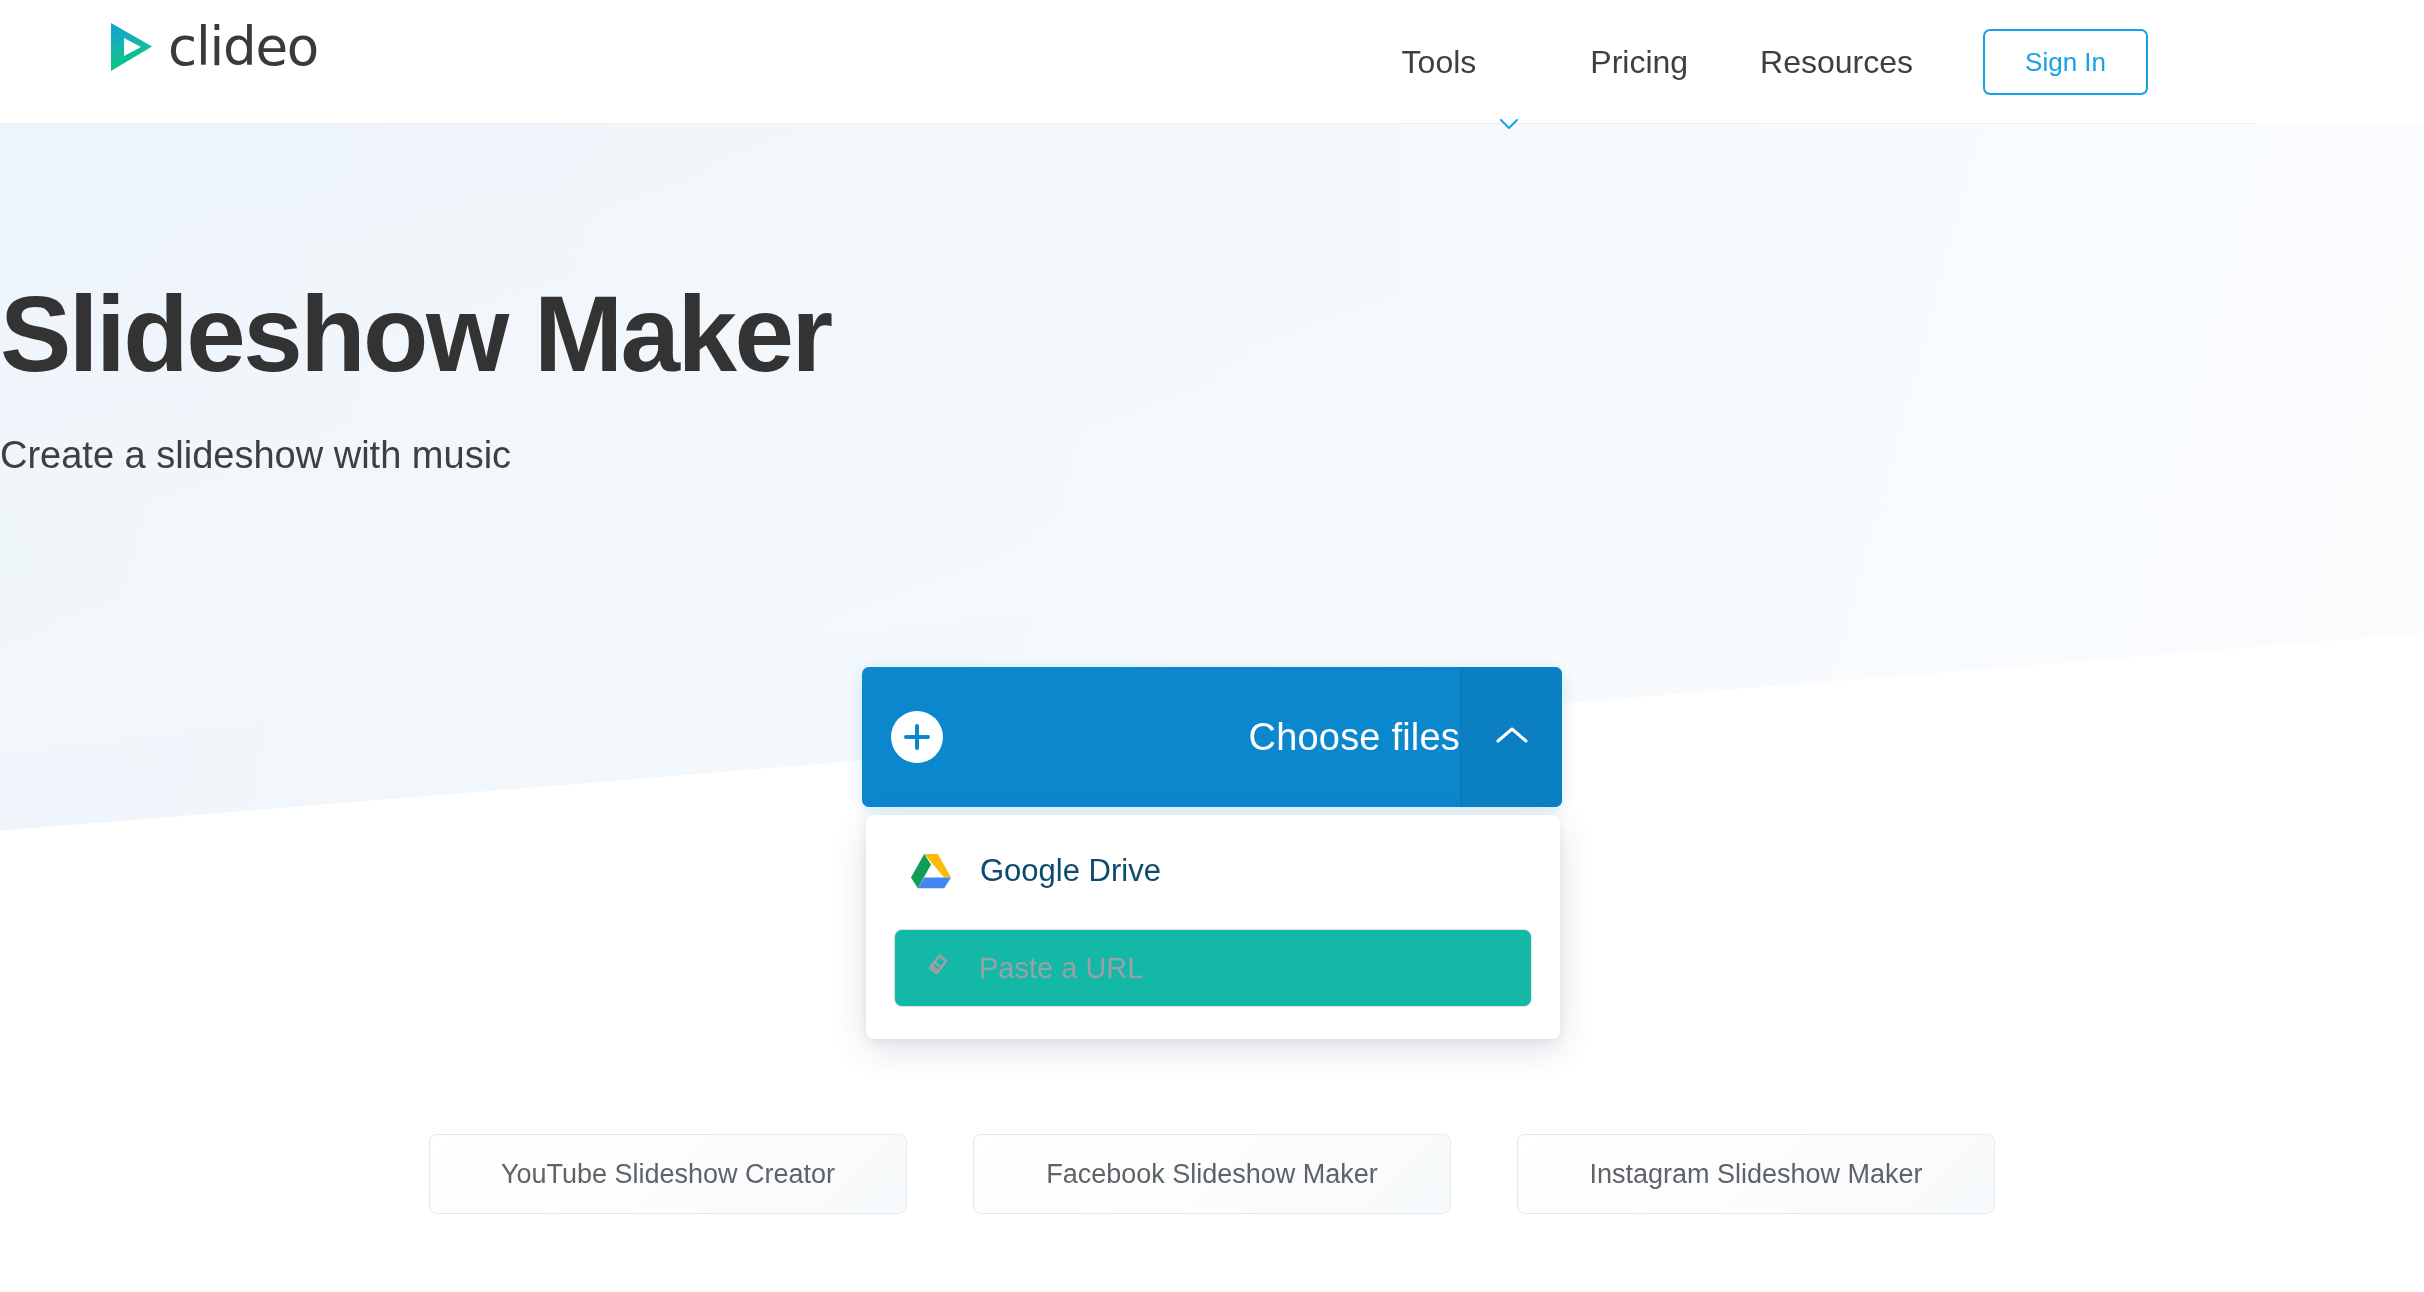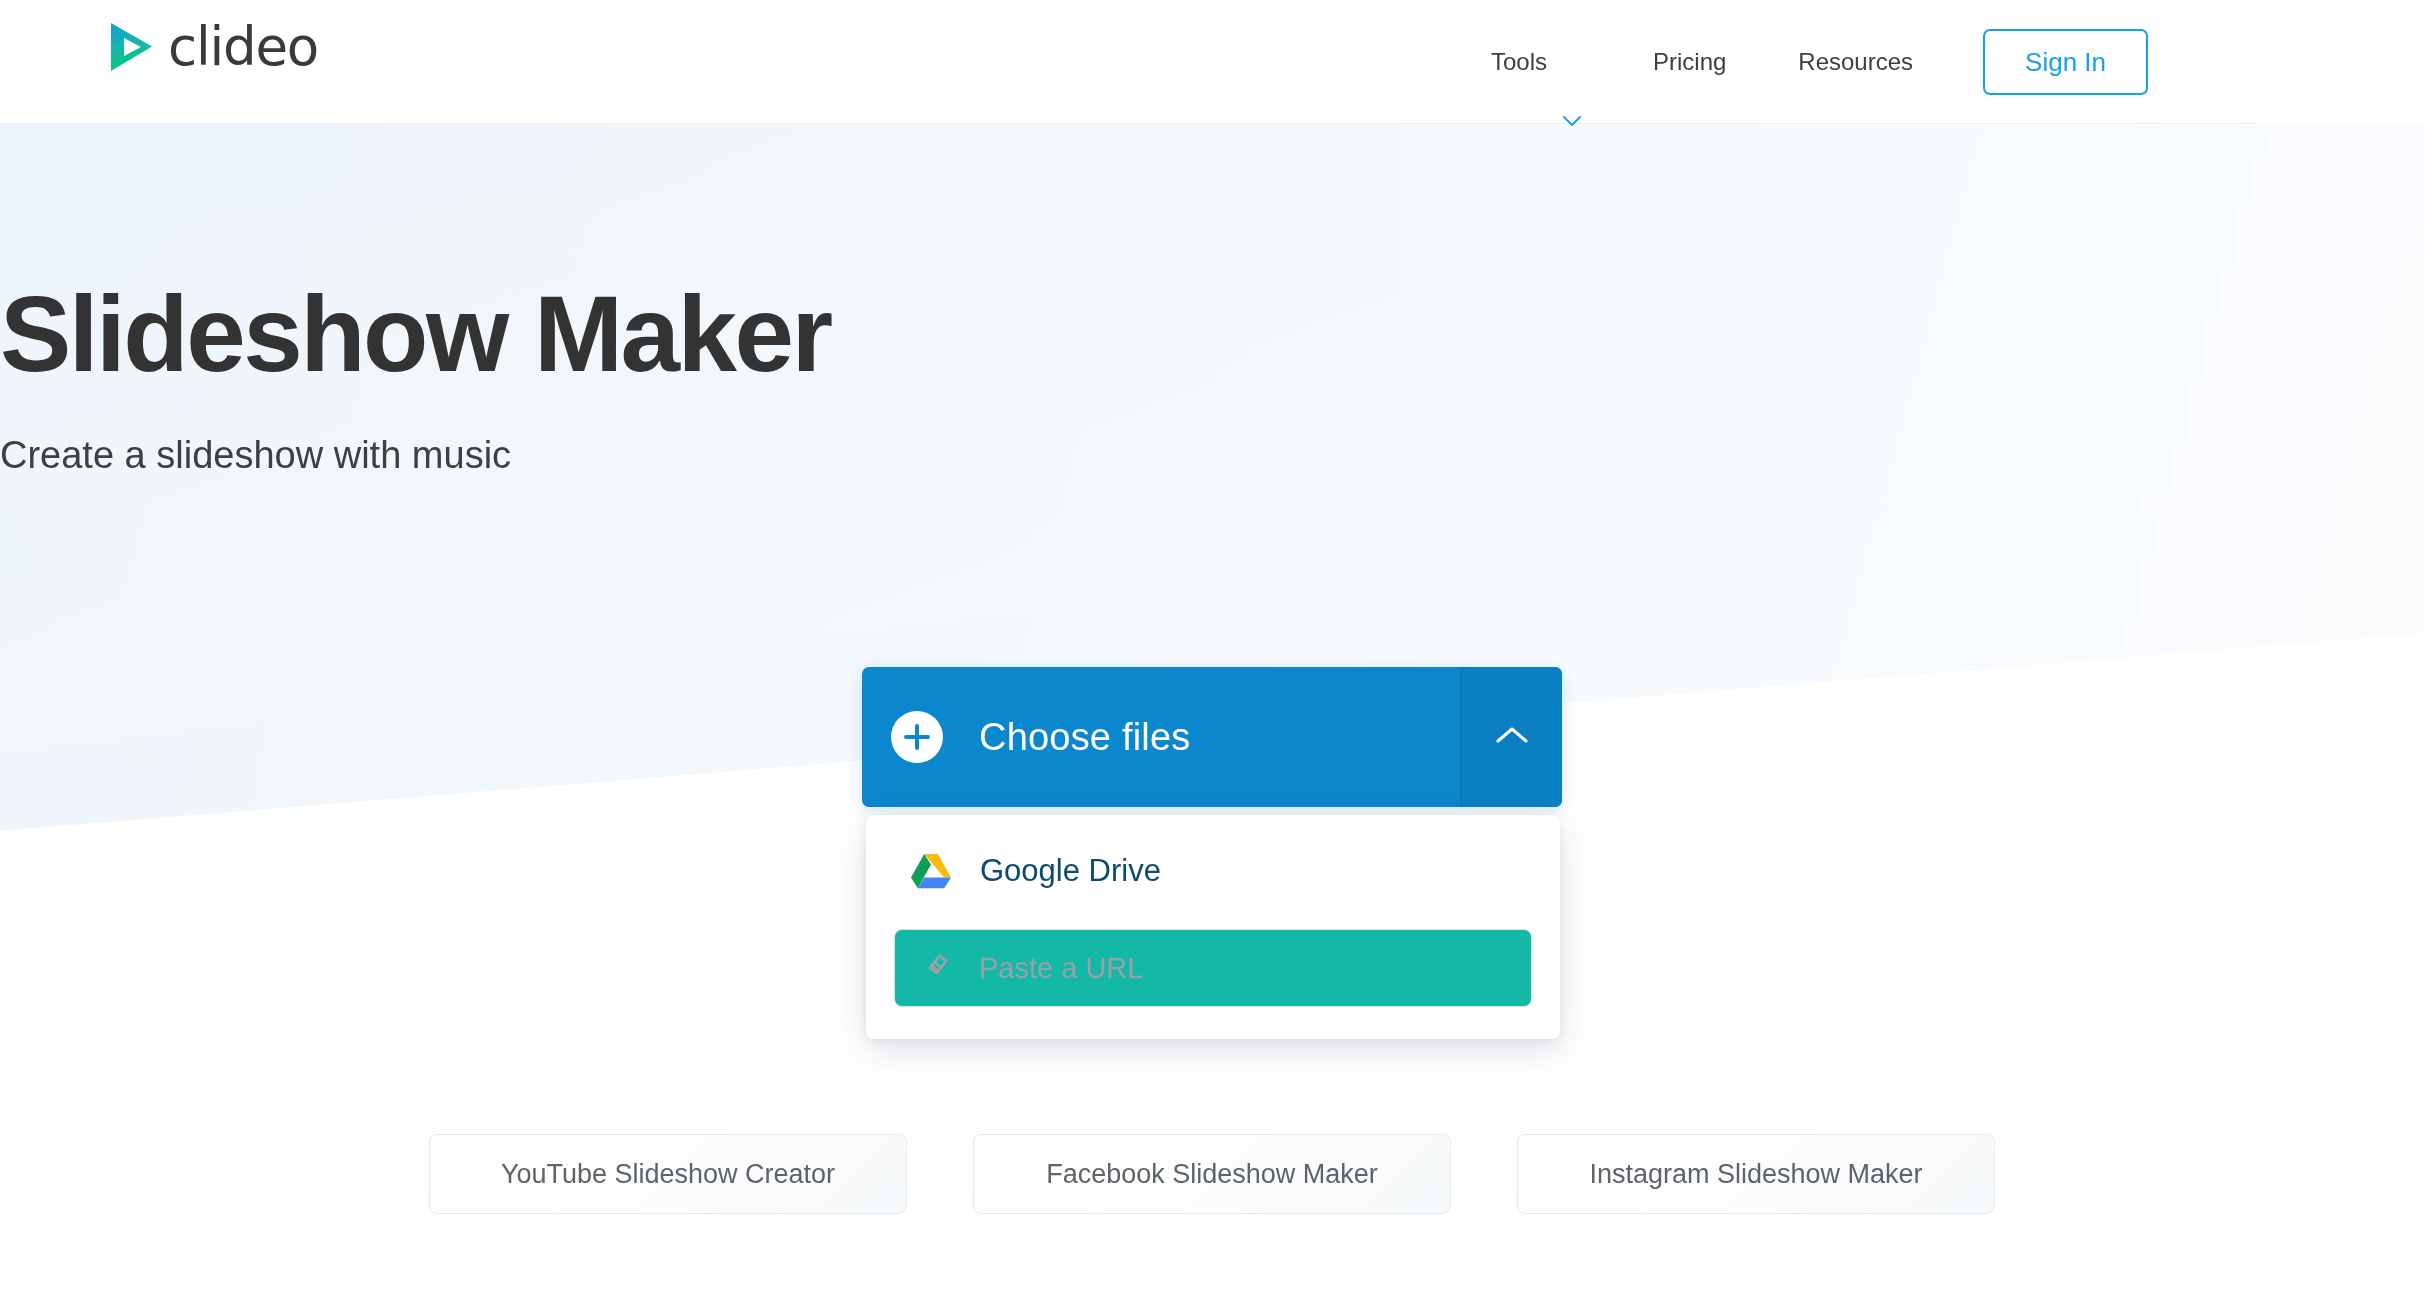--- a/index.html
+++ b/index.html
@@ -80,27 +80,27 @@
   .nav {
     position: absolute;
     right: 108px;
     top: 0;
     height: 124px;
     display: flex;
     align-items: center;
     gap: 0;
   }
   .nav-item {
-    font-size: 24px;
+    font-size: 32px;
     color: #3c4043;
     padding: 0 36px;
     cursor: pointer;
     display: flex;
     align-items: center;
-    gap: 16px;
+    gap: 24px;
     white-space: nowrap;
     height: 124px;
     line-height: 124px;
   }
   .chev-down {
     width: 18px; height: 11px; display:inline-block;
   }
   .signin {
     margin-left: 34px;
     border: 2px solid #17a1e6;
@@ -157,20 +157,21 @@
     overflow: hidden;
     box-shadow: 0 4px 16px rgba(11,135,206,0.18);
   }
   .choose-main {
     flex: 1;
     display: flex;
     align-items: center;
     padding-left: 29px;
     gap: 36px;
     height: 100%;
+    justify-content: space-between;
   }
   .plus-circle {
     width: 52px; height: 52px;
     border-radius: 50%;
     background: #ffffff;
     display: flex;
     align-items: center;
     justify-content: center;
     flex: 0 0 auto;
   }

